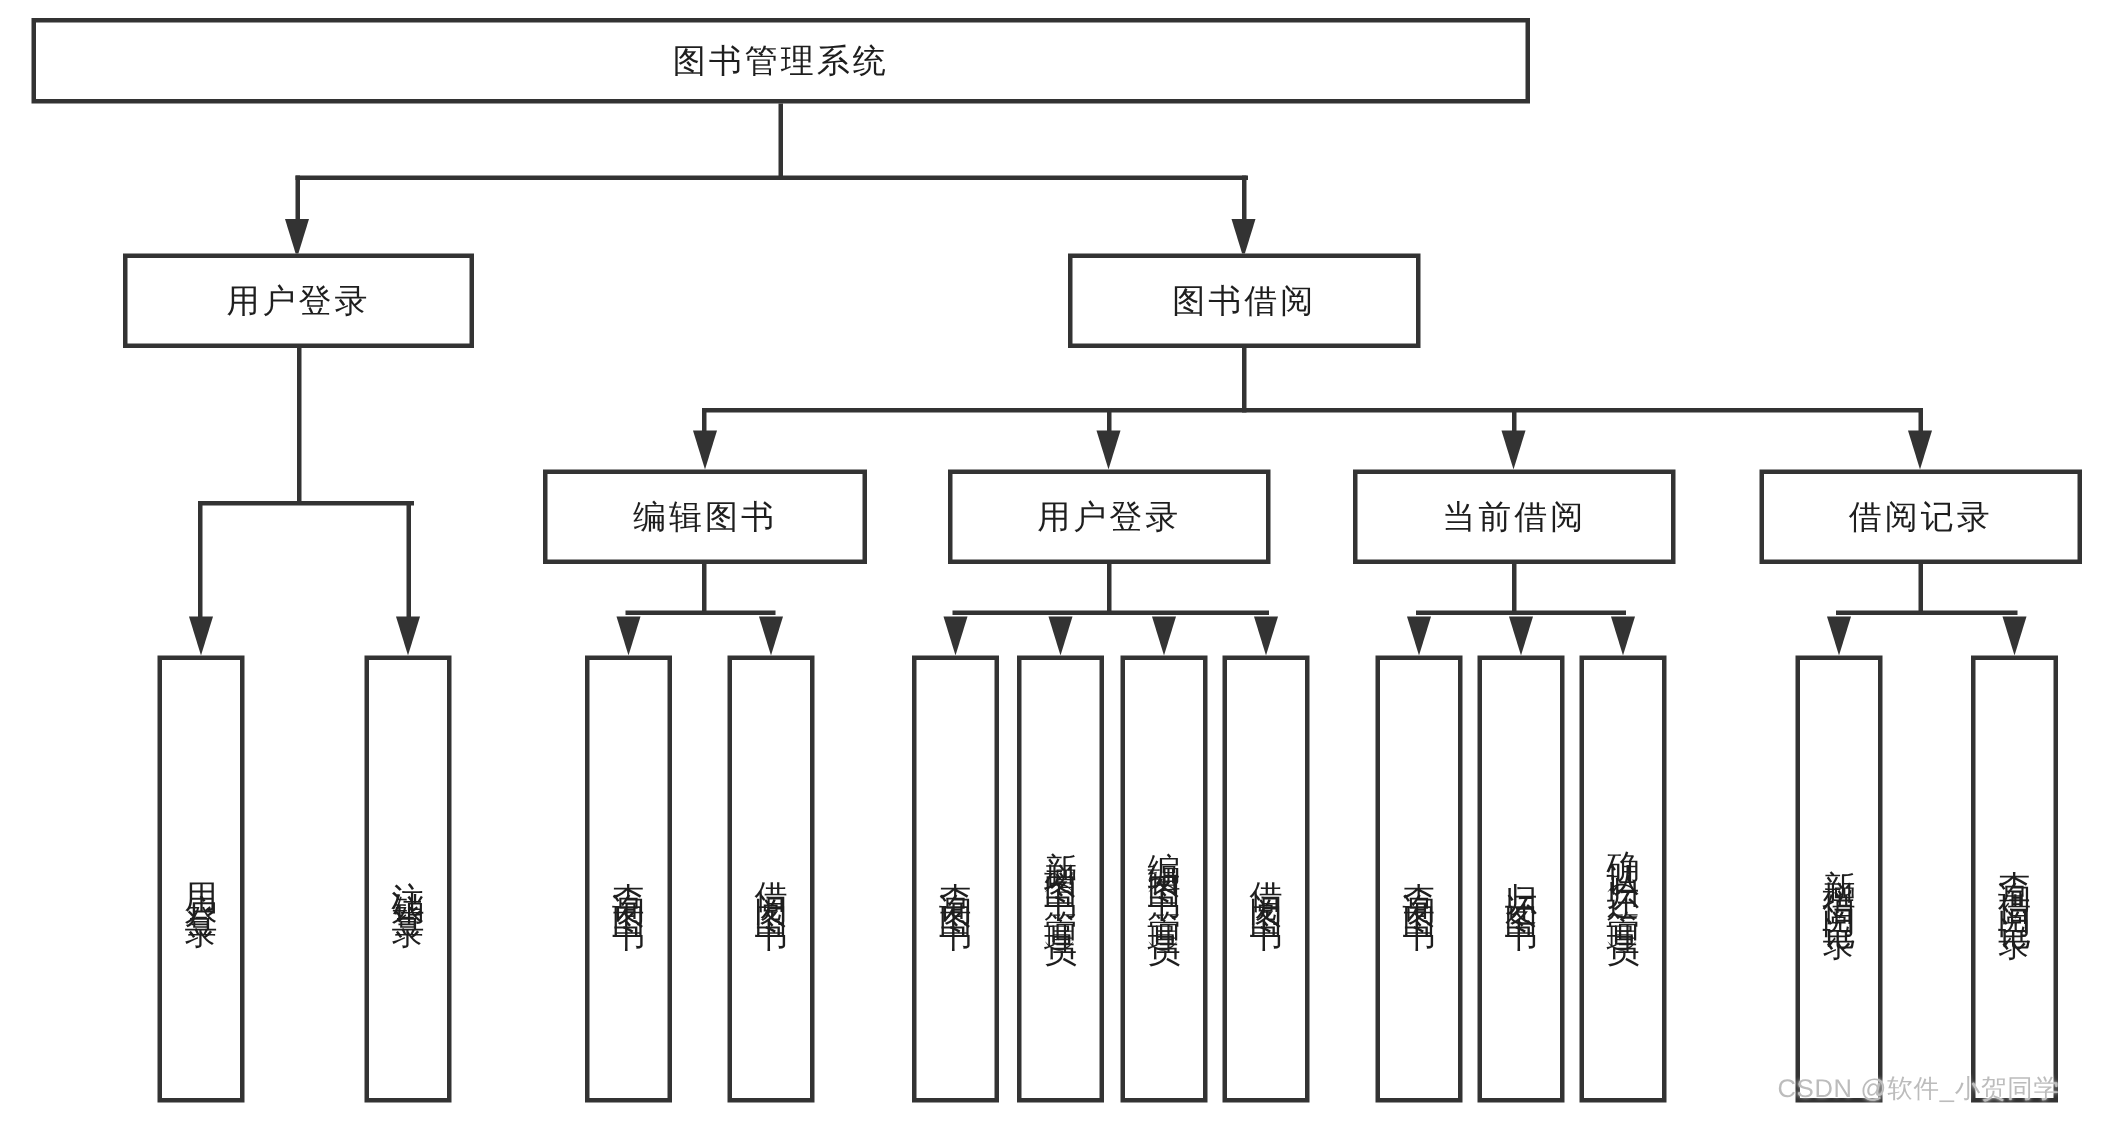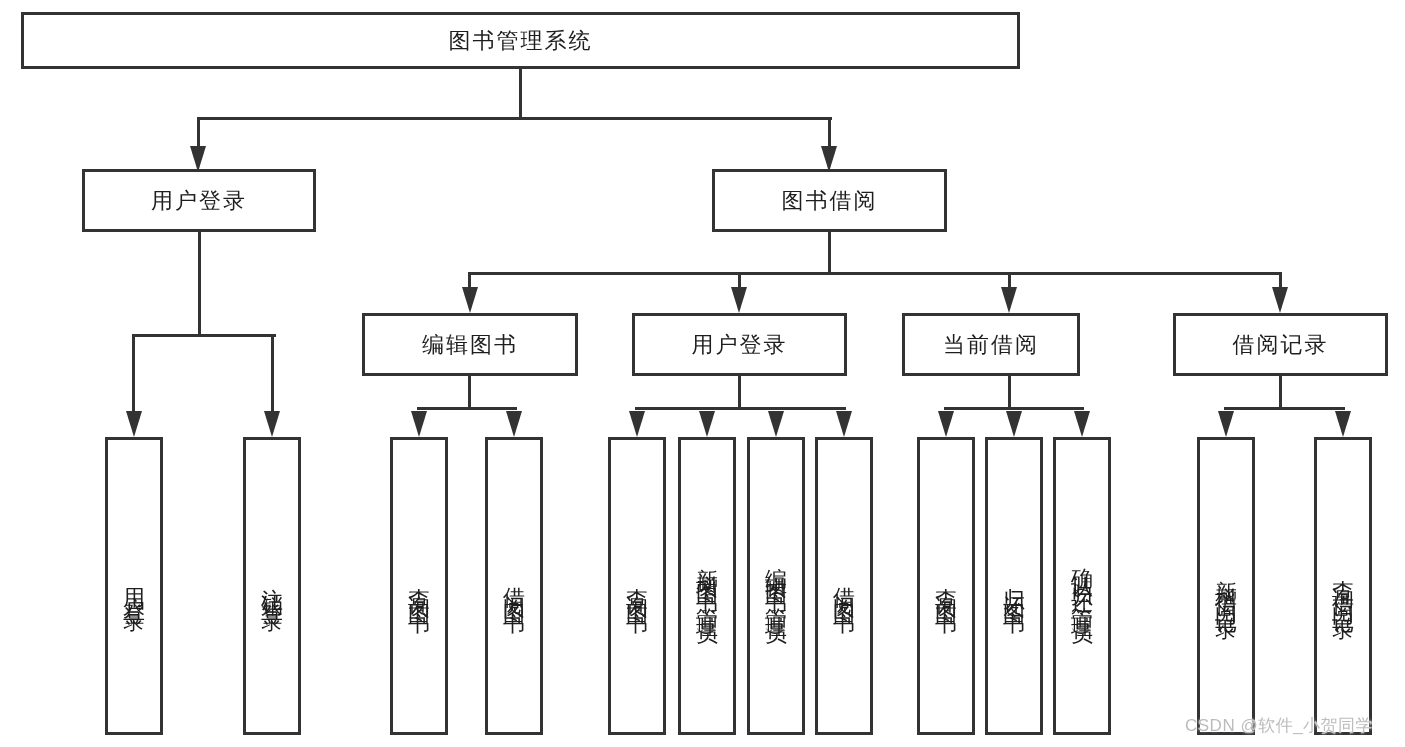--- a/index.html
+++ b/index.html
@@ -100,21 +100,21 @@
 <div class="arrow" style="left:1218px; top:411px;"></div>
 <div class="arrow" style="left:1335px; top:411px;"></div>
 
 <div class="node" style="left:21px; top:12px; width:999px; height:57px;">图书管理系统</div>
 
 <div class="node" style="left:82px;  top:169px; width:234px; height:63px;">用户登录</div>
 <div class="node" style="left:712px; top:169px; width:235px; height:63px;">图书借阅</div>
 
 <div class="node" style="left:362px;  top:313px; width:216px; height:63px;">编辑图书</div>
 <div class="node" style="left:632px;  top:313px; width:215px; height:63px;">用户登录</div>
-<div class="node" style="left:902px;  top:313px; width:178px; height:63px;">当前借阅</div>
+<div class="node" style="left:902px;  top:313px; width:215px; height:63px;">当前借阅</div>
 <div class="node" style="left:1173px; top:313px; width:215px; height:63px;">借阅记录</div>
 
 <div class="node vnode" style="left:105px;  top:437px; width:58px; height:298px;">用户登录</div>
 <div class="node vnode" style="left:243px;  top:437px; width:58px; height:298px;">注销登录</div>
 
 <div class="node vnode" style="left:390px;  top:437px; width:58px; height:298px;">查询图书</div>
 <div class="node vnode" style="left:485px;  top:437px; width:58px; height:298px;">借阅图书</div>
 
 <div class="node vnode" style="left:608px;  top:437px; width:58px; height:298px;">查询图书</div>
 <div class="node vnode" style="left:678px;  top:437px; width:58px; height:298px;">新增图书（管理员）</div>

